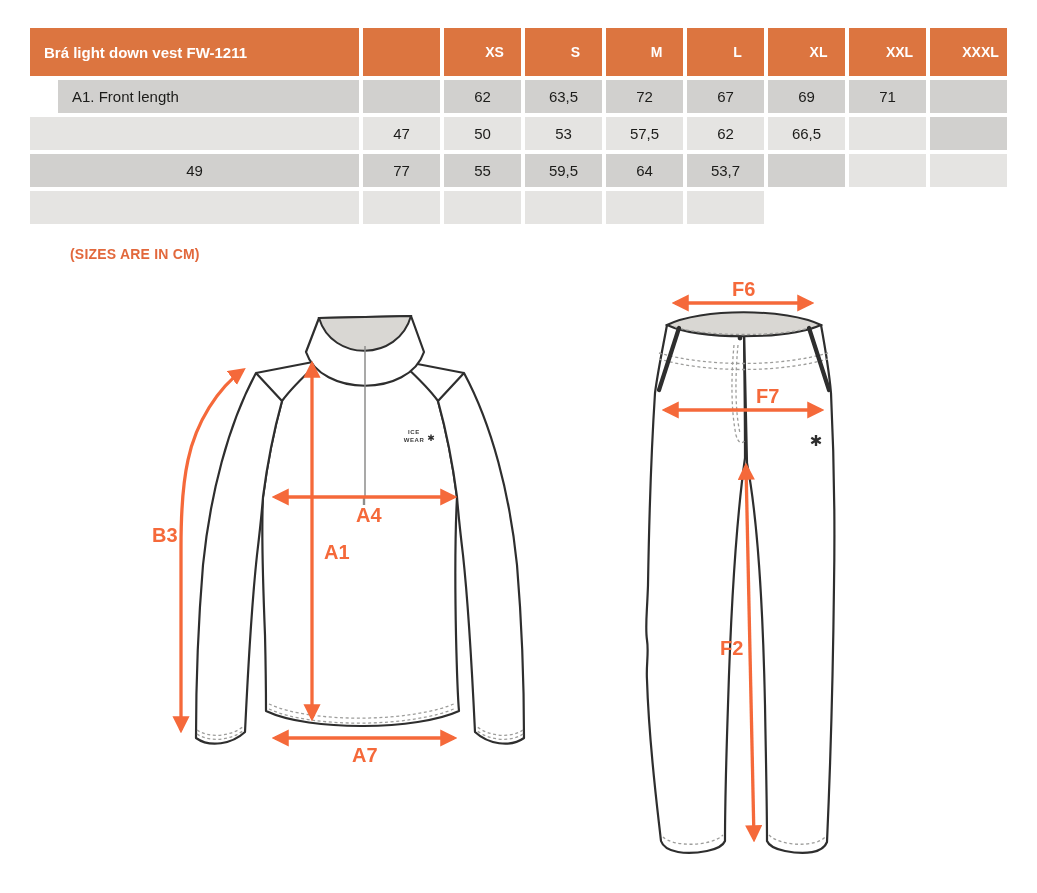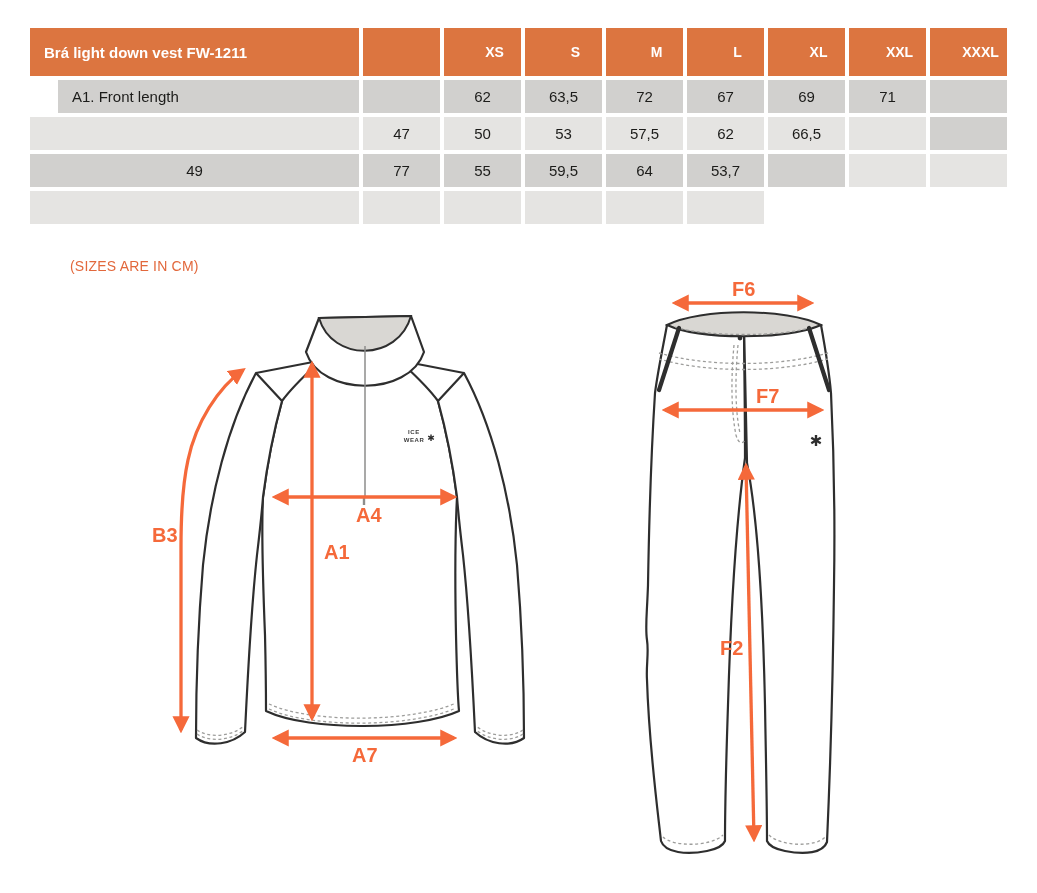--- a/index.html
+++ b/index.html
@@ -18,21 +18,21 @@
   .cell{display:flex;align-items:center;justify-content:center;
         font-size:15px;color:var(--cell-text);}
   .cell.lbl{justify-content:flex-start;padding-left:14px;margin-left:28px;}
   .cell.head{background:var(--header-bg);color:var(--header-text);
         font-weight:bold;font-size:14px;padding-left:24px;}
   .cell.head.title{justify-content:flex-start;padding-left:14px;font-size:15px;}
   .cell.dark{background:var(--row-dark);}
   .cell.light{background:var(--row-light);}
   
   .note{position:absolute;left:70px;top:246px;color:var(--note-text);
-        font-size:14px;font-weight:normal;letter-spacing:.2px;margin-top:12px;}
+        font-size:14px;font-weight:bold;letter-spacing:.2px;}
   
   .shirt-svg{position:absolute;left:130px;top:280px;}
   .pants-svg{position:absolute;left:615px;top:275px;}
   .outline{stroke:var(--outline);stroke-width:2.2;fill:#ffffff;stroke-linejoin:round;}
   .lineonly{stroke:var(--outline);stroke-width:2;fill:none;stroke-linejoin:round;}
   .grayfill{fill:var(--fill-gray);stroke:var(--outline);stroke-width:2;}
   .stitch{stroke:#9d9d9b;stroke-width:1.3;fill:none;stroke-dasharray:3 2.6;}
   .thin{stroke:#8d8d8b;stroke-width:1.5;fill:none;}
   .pocket{stroke:var(--outline);stroke-width:4.2;fill:none;stroke-linecap:round;}
   .arrow{stroke:var(--arrow);stroke-width:3.3;fill:none;}

